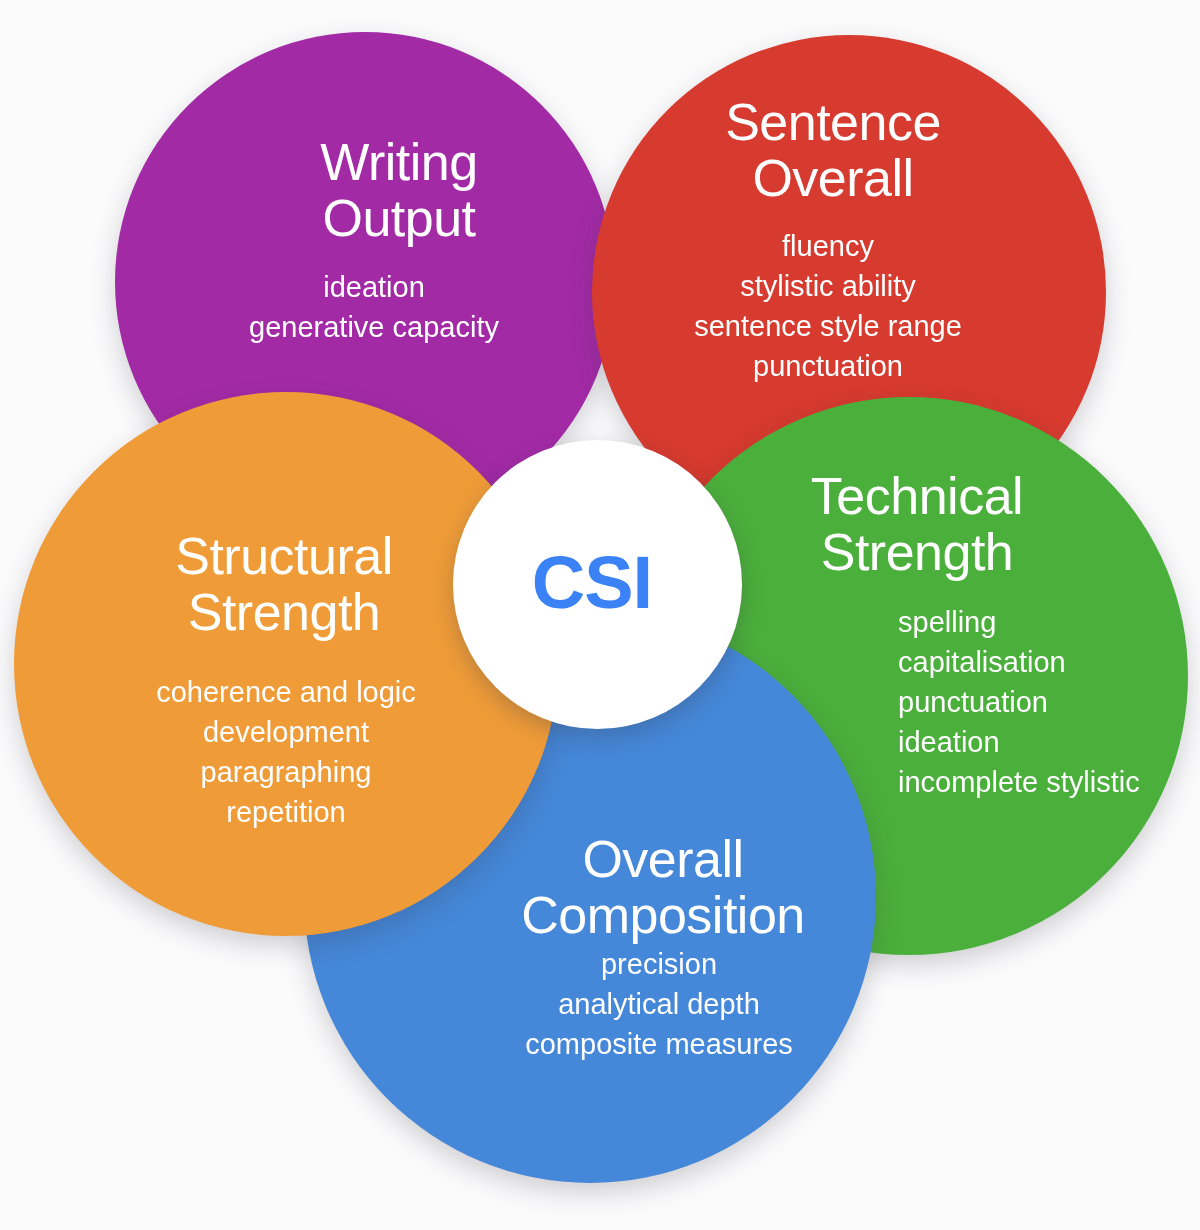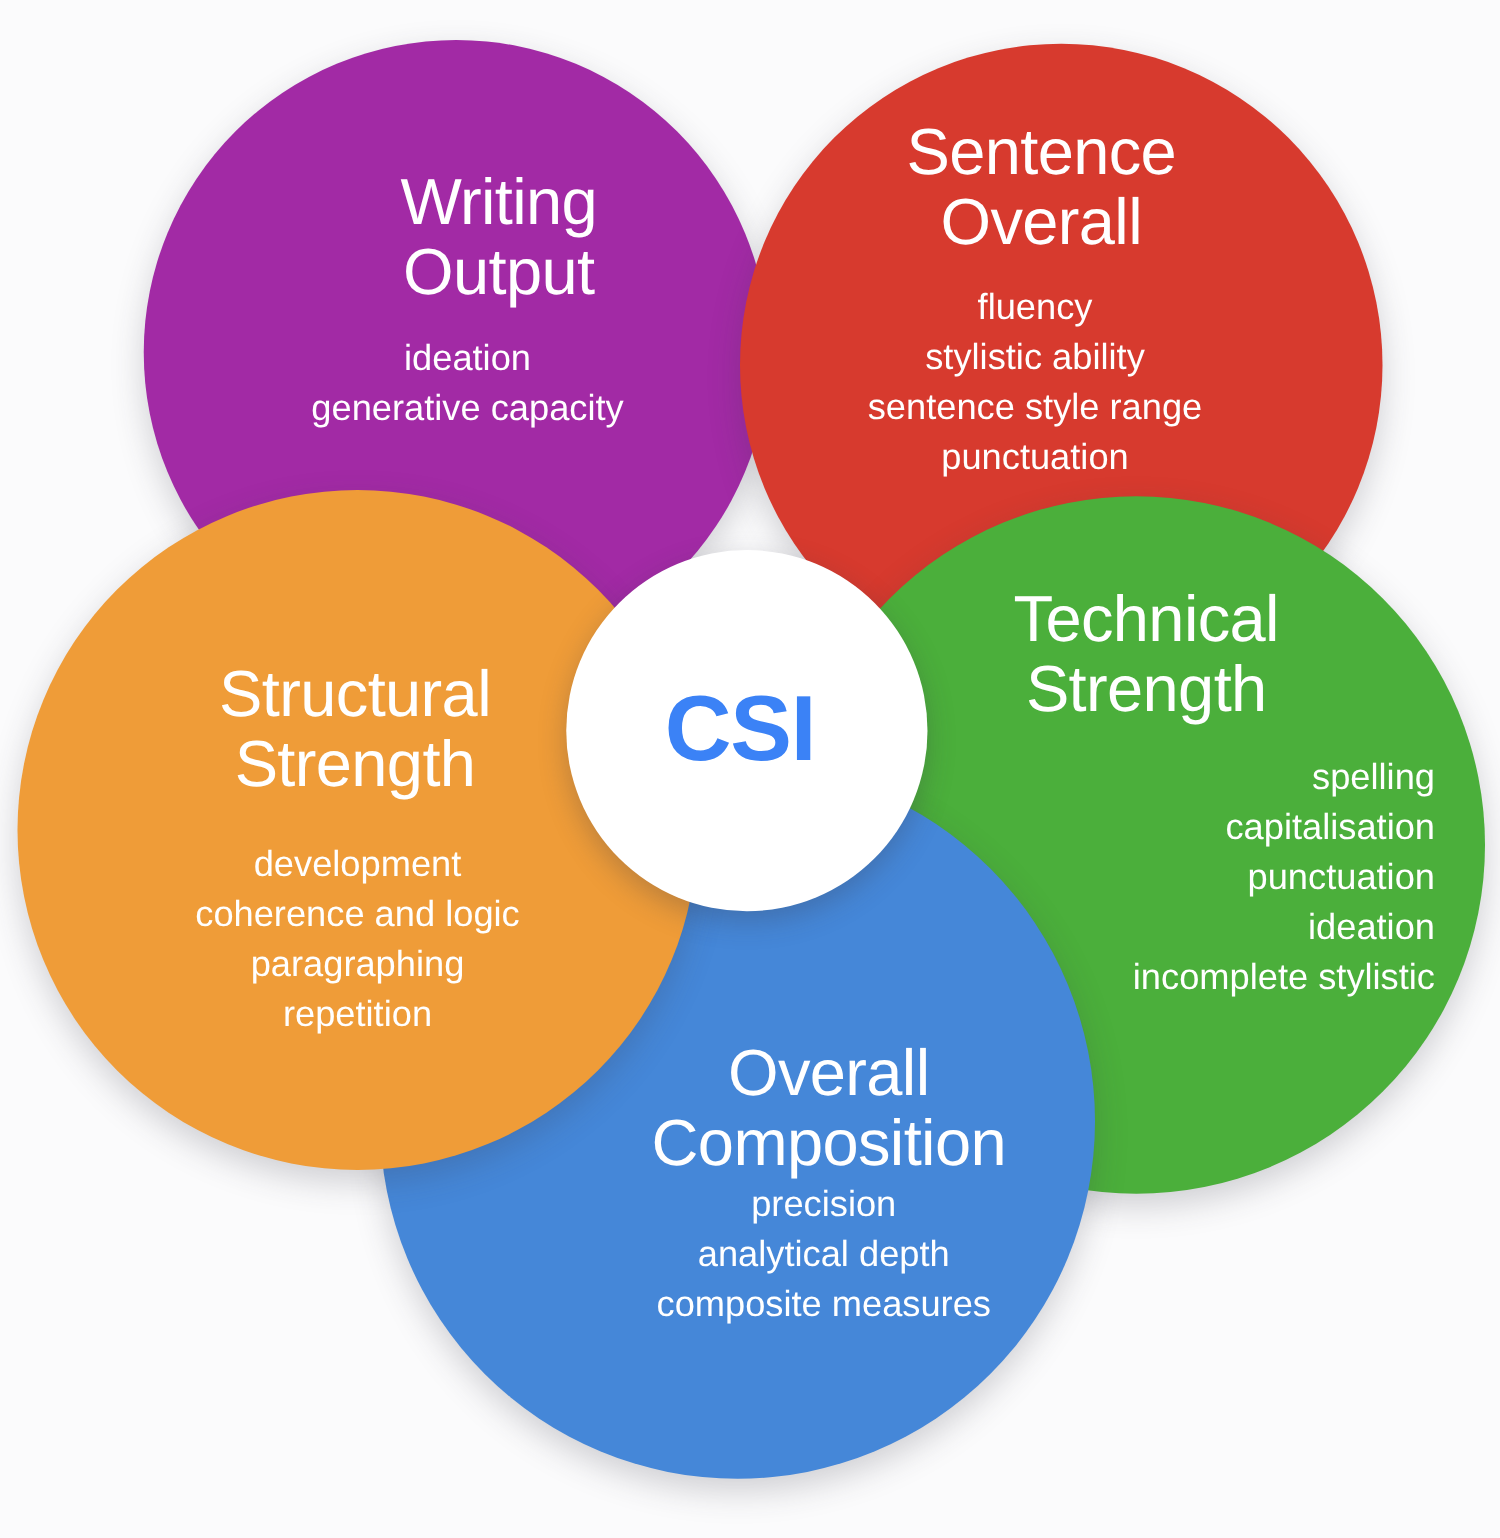--- a/index.html
+++ b/index.html
@@ -42,21 +42,21 @@
     letter-spacing: -0.5px;
     white-space: nowrap;
   }
   .items {
     font-size: 29px;
     line-height: 40px;
     font-weight: 400;
     white-space: nowrap;
   }
   .items.left-aligned {
-    text-align: right;
+    text-align: left;
     white-space: normal;
     width: 250px;
   }
   .csi-label {
     position: absolute;
     z-index: 11;
     left: 592px;
     top: 583px;
     transform: translate(-50%, -50%);
     font-size: 74px;
@@ -107,22 +107,22 @@
     <div>stylistic ability</div>
     <div>sentence style range</div>
     <div>punctuation</div>
   </div>
 
   <div class="tb centered title t-structural">
     <div>Structural</div>
     <div>Strength</div>
   </div>
   <div class="tb centered items i-structural">
+    <div>coherence and logic</div>
     <div>development</div>
-    <div>coherence and logic</div>
     <div>paragraphing</div>
     <div>repetition</div>
   </div>
 
   <div class="tb centered title t-technical">
     <div>Technical</div>
     <div>Strength</div>
   </div>
   <div class="tb items left-aligned i-technical">
     <div>spelling</div>

